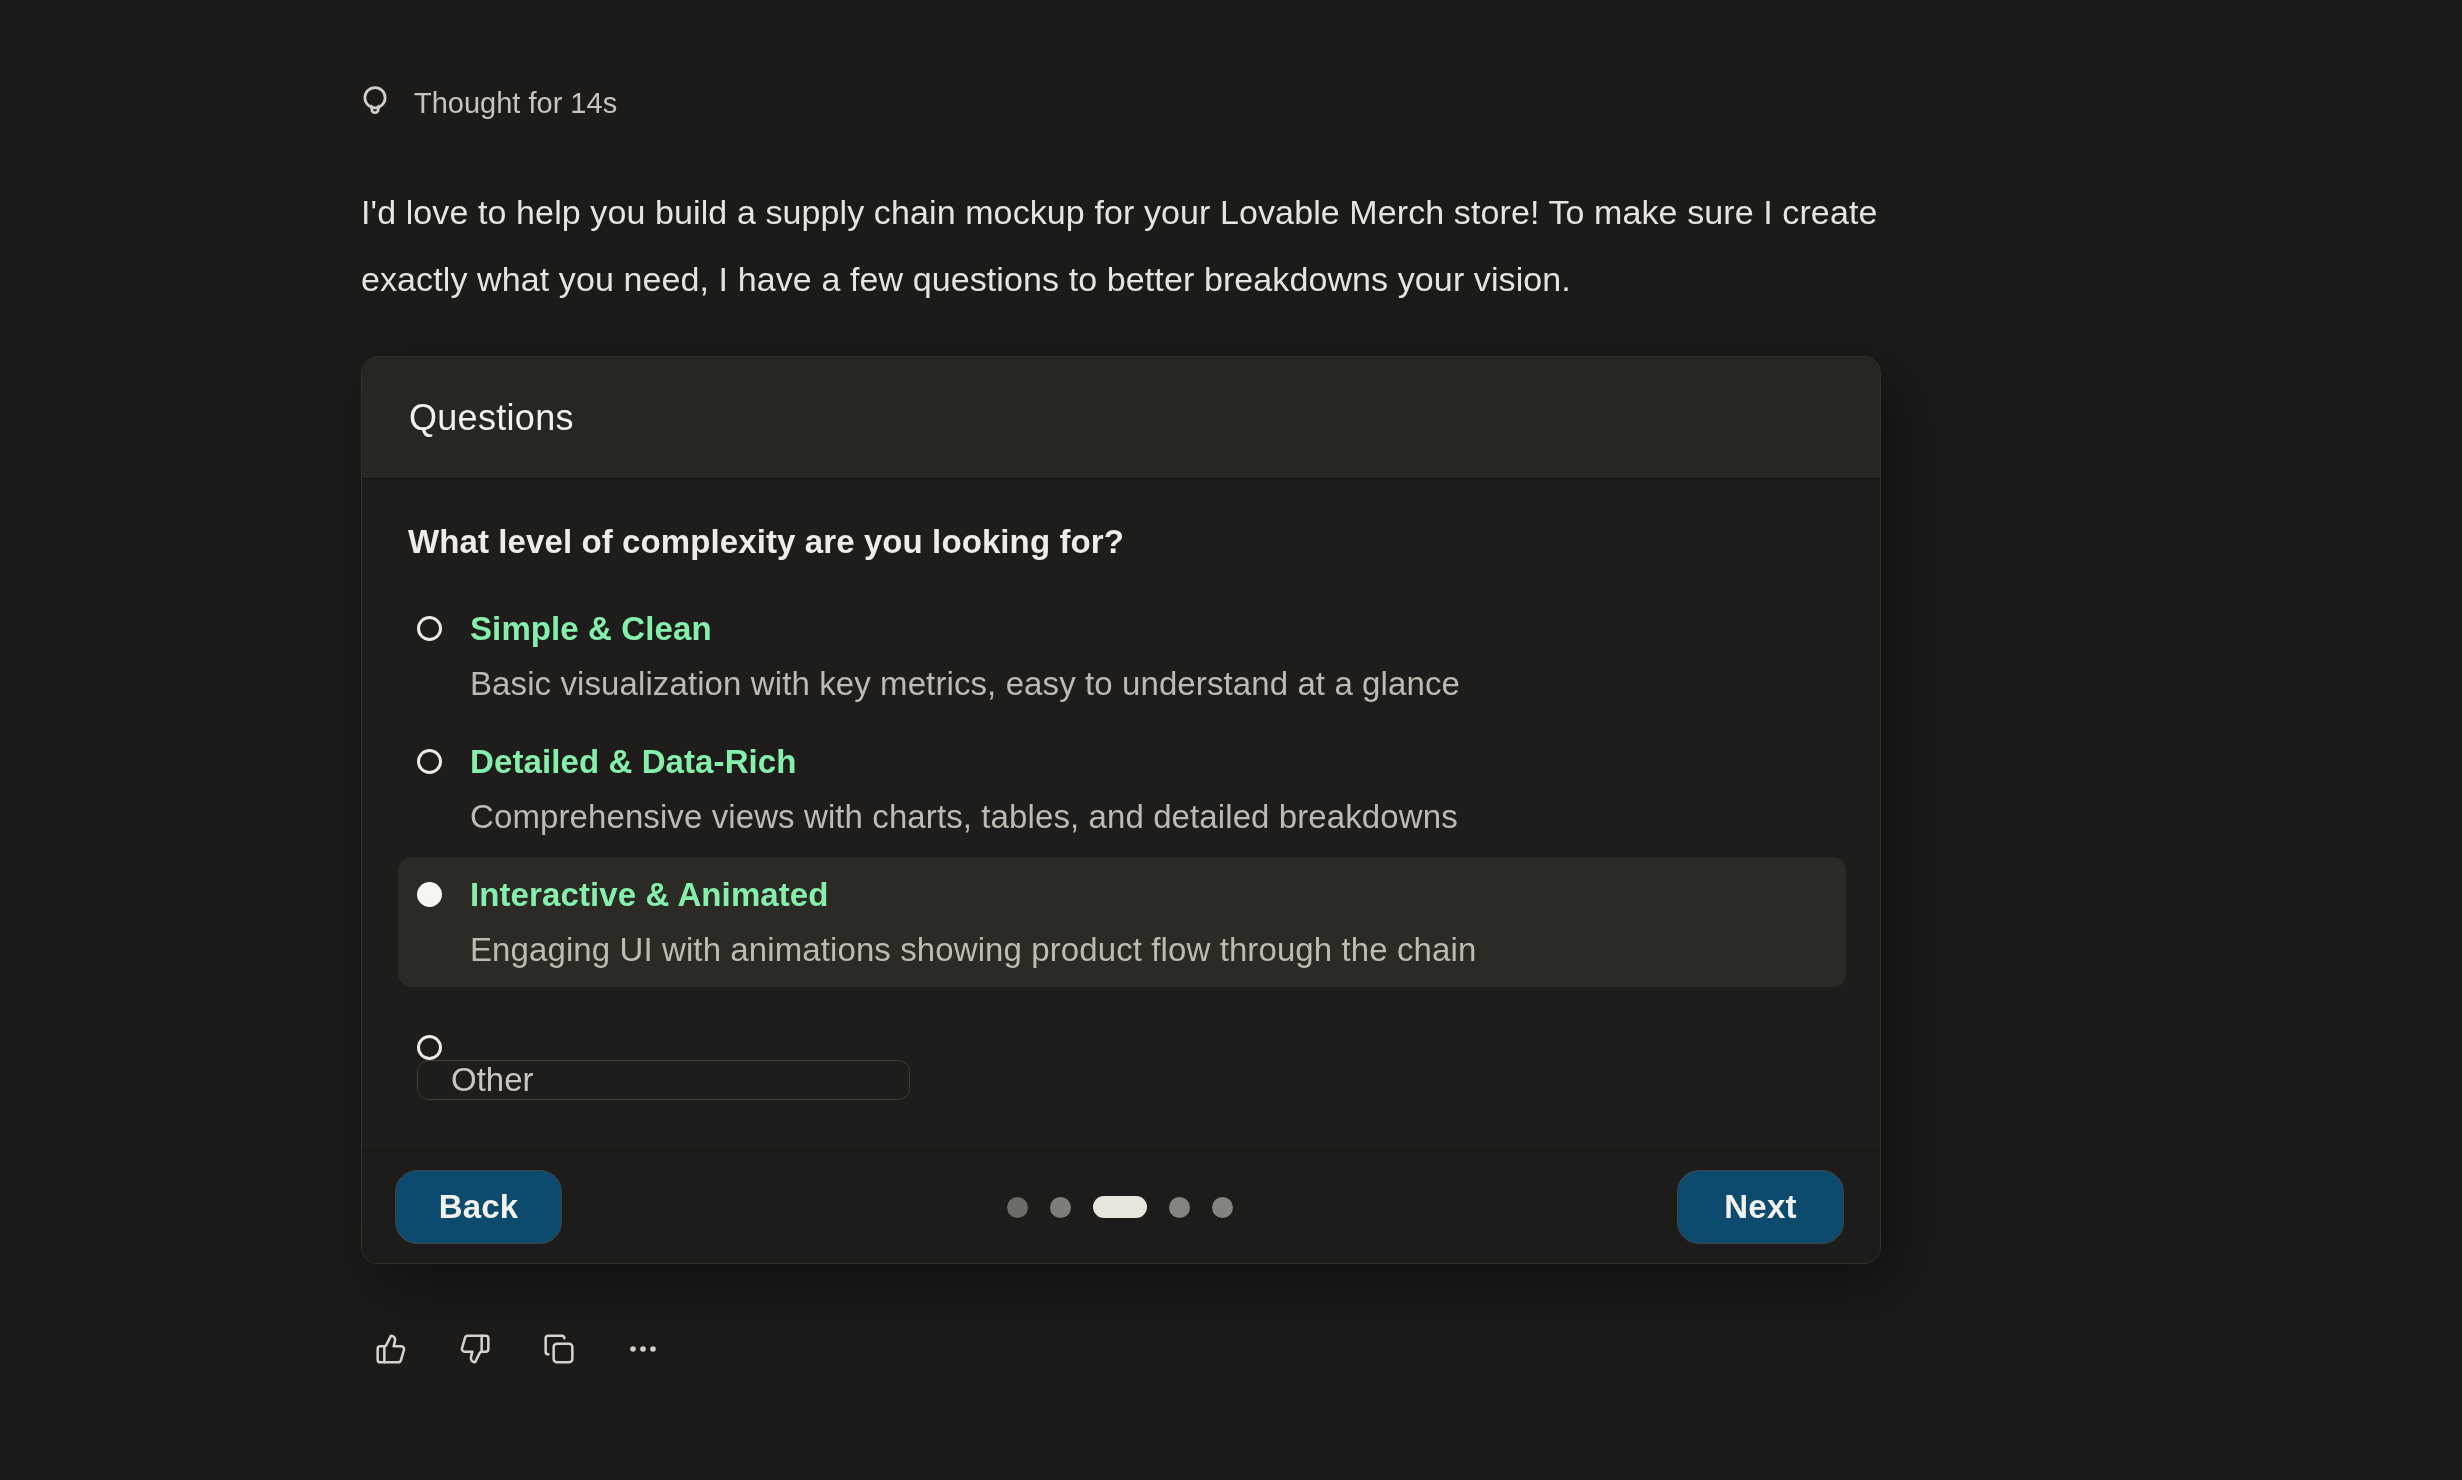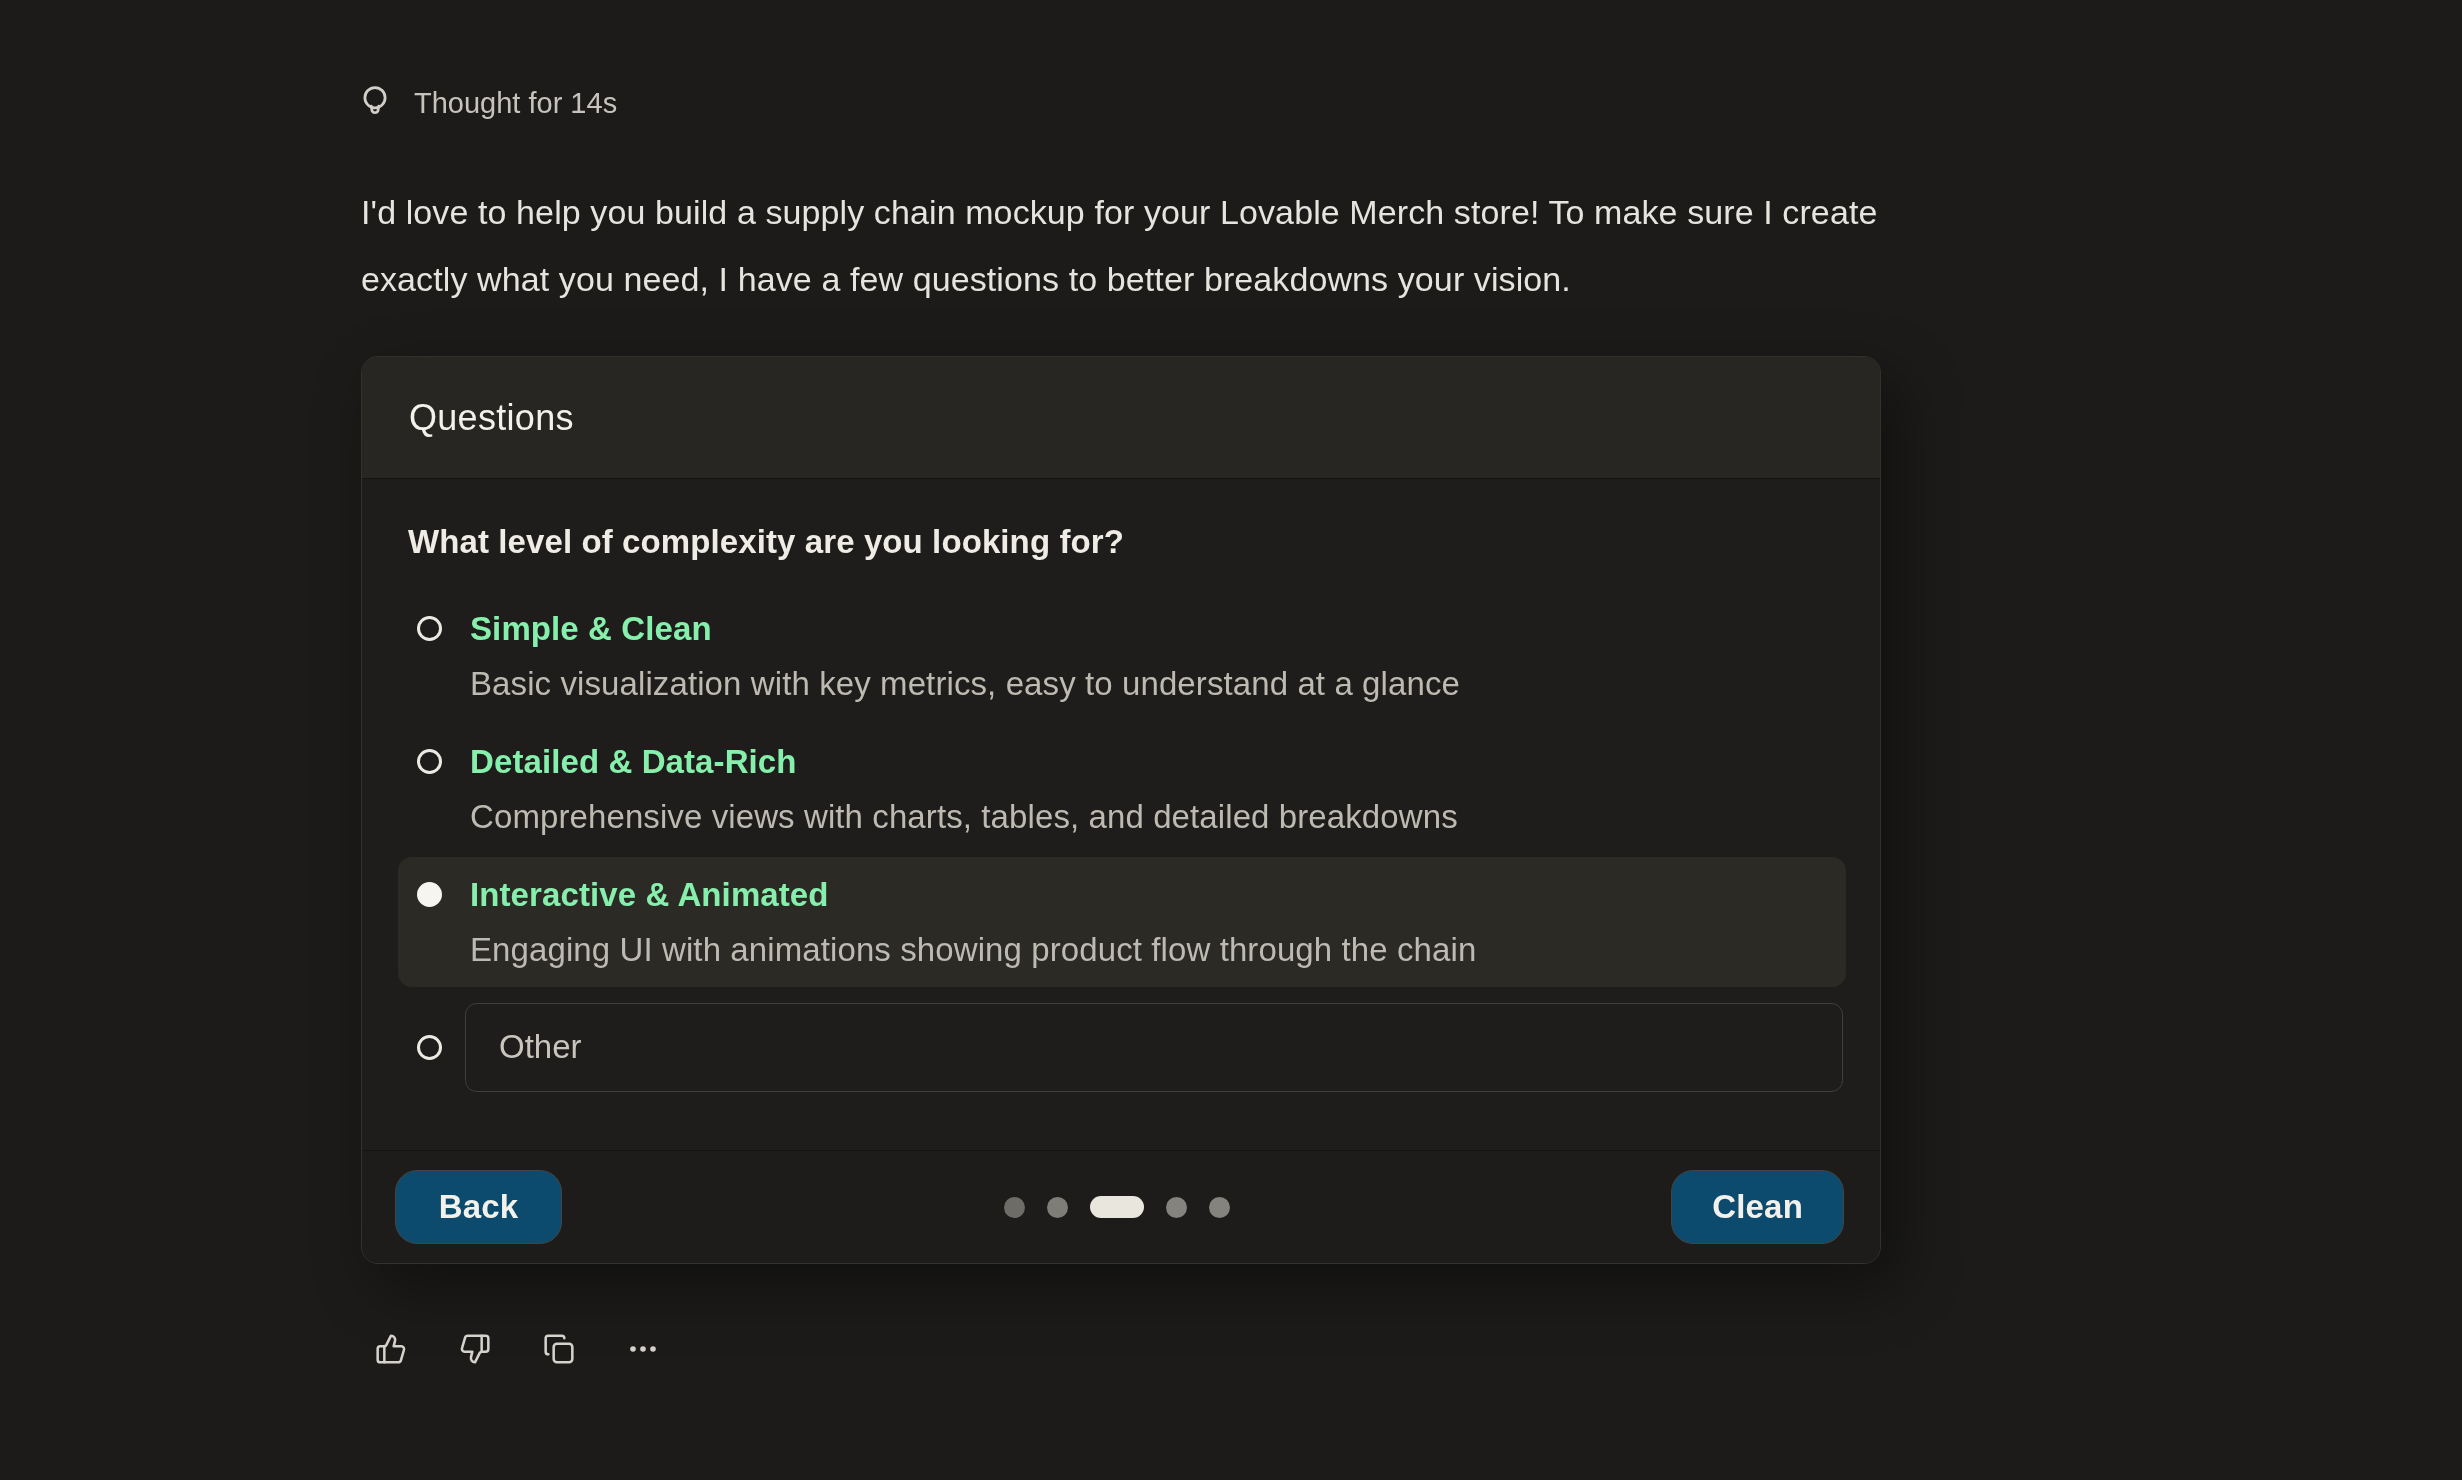--- a/index.html
+++ b/index.html
@@ -53,21 +53,21 @@
   .option-text{flex:1;}
   .option-title{color:#86efac;font-size:33px;line-height:43px;font-weight:700;letter-spacing:0.1px;}
   .option-desc{color:#bdbab1;font-size:33px;line-height:43px;margin-top:12px;letter-spacing:0.1px;}
   .opt-1{margin-top:45px;}
   .opt-2{margin-top:35px;}
   .option.selected{
     margin:19px 34px 0 36px;
     padding:16px 21px 16px 19px;
     background:#2b2a25;border-radius:14px;
   }
-  .option.other-row{margin-top:15.5px;padding-right:37px;}
+  .option.other-row{margin-top:15.5px;padding-right:37px;flex-direction:column;}
   .option.other-row .radio{margin-top:32px;}
   .option.other-row .radio{margin-right:23px;}
   .other-input{
     flex:1;height:89px;box-sizing:border-box;
     background:transparent;border:1.7px solid #403f3a;border-radius:11.5px;
     padding:0 33px;color:#eceae3;font-size:33px;
     font-family:"Liberation Sans", sans-serif;outline:none;
   }
   .other-input::placeholder{color:#c9c5bc;opacity:1;}
   
@@ -158,21 +158,21 @@
 
     <div class="card-footer">
       <button class="nav-btn">Back</button>
       <div class="dots" id="dots">
           <span class="dot d0"></span>
           <span class="dot d1"></span>
           <span class="dot d2 active"></span>
           <span class="dot d3"></span>
           <span class="dot d4"></span>
         </div>
-      <button class="nav-btn">Clean</button>
+      <button class="nav-btn">Next</button>
     </div>
   </div>
 
   <div class="actions">
     <button class="action-btn">
       <span>
         <svg width="32" height="32" viewBox="0 0 24 24" fill="none" stroke="#d5d2cb" stroke-width="1.9" stroke-linecap="round" stroke-linejoin="round">
           <path d="M7 10v12"></path>
           <path d="M15 5.88 14 10h5.83a2 2 0 0 1 1.92 2.56l-2.33 8A2 2 0 0 1 17.5 22H4a2 2 0 0 1-2-2v-8a2 2 0 0 1 2-2h2.76a2 2 0 0 0 1.79-1.11L12 2a3.13 3.13 0 0 1 3 3.88Z"></path>
         </svg>

